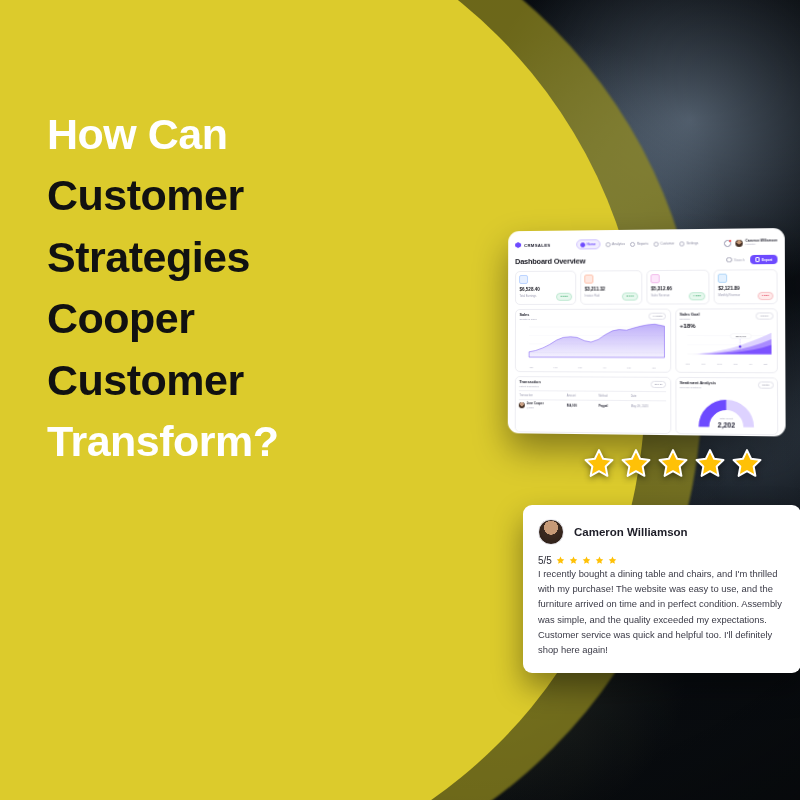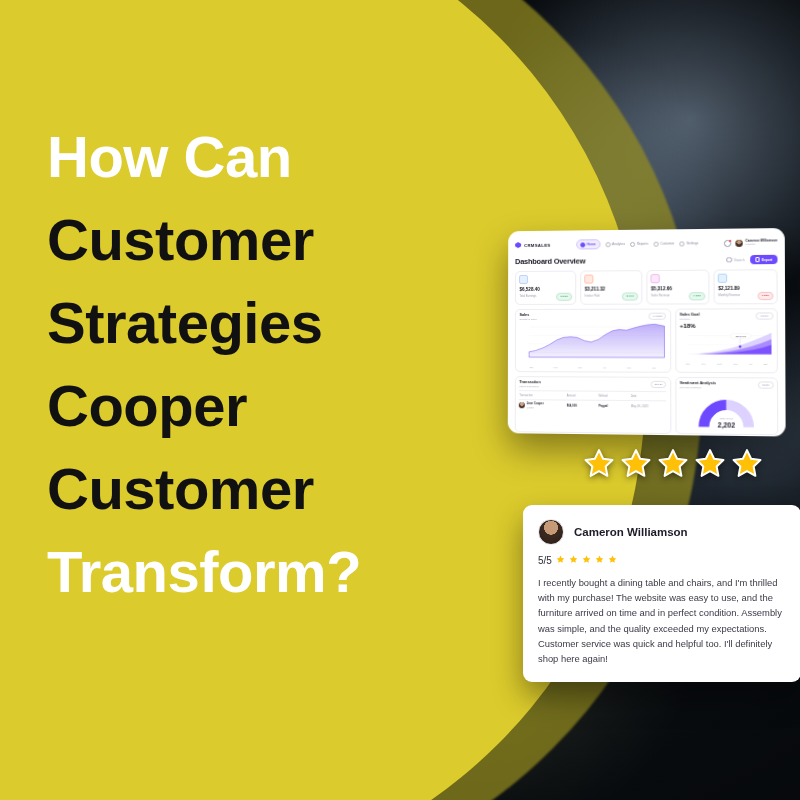--- a/index.html
+++ b/index.html
@@ -24,22 +24,22 @@
   .bg-vignette{position:absolute;inset:0;
     background:radial-gradient(ellipse 560px 520px at 500px 400px, rgba(0,0,0,0) 40%, rgba(0,0,0,.45) 100%);}
 
   
   .circle-shadow{position:absolute;left:-318px;top:-122px;width:1020px;height:1020px;border-radius:50%;
     background:rgba(151,143,30,.70);filter:blur(1px);}
   .circle-main{position:absolute;left:-355px;top:-110px;width:1000px;height:1000px;border-radius:50%;
     background:#dccb2c;}
 
   
-  .headline{position:absolute;left:47px;top:116px;width:330px;z-index:6;
-    font-size:58px;line-height:1.43;font-weight:700;color:#111111;letter-spacing:-0.5px;}
+  .headline{position:absolute;left:47px;top:104px;width:330px;z-index:6;
+    font-size:43px;line-height:1.43;font-weight:700;color:#111111;letter-spacing:-0.5px;}
   .headline .w{color:#ffffff;}
 
   
   .dash{position:absolute;left:508px;top:231px;width:270px;height:202px;
     background:#ffffff;border-radius:11px;
     box-shadow:0 16px 34px rgba(0,0,0,.40);
     transform:perspective(900px) rotateY(-6deg) rotateX(1.2deg);
     transform-origin:left center;overflow:hidden;}
   .dash-inner{padding:6px 7px 0 7px;}
 
@@ -117,24 +117,24 @@
 
   
   .review{position:absolute;left:523px;top:505px;width:248px;
     background:#ffffff;border-radius:9px;padding:14px 15px 16px 15px;
     box-shadow:0 14px 30px rgba(0,0,0,.40);z-index:7;}
   .rhead{display:flex;align-items:center;gap:10px;}
   .ravatar{width:24px;height:24px;border-radius:50%;flex:none;
     background:radial-gradient(circle at 50% 32%,#c79a77 34%,#3c2a20 35%,#2b1e17 100%);
     border:1px solid #e9e9ef;}
   .rname{font-size:11.5px;font-weight:700;color:#1d1d27;}
-  .rrate{display:flex;align-items:flex-start;gap:4px;margin-top:10px;}
+  .rrate{display:flex;align-items:center;gap:4px;margin-top:10px;}
   .rscore{font-size:10px;color:#2b2b36;}
   .rstar{width:9px;height:9px;}
-  .rbody{margin-top:9px;font-size:9.4px;line-height:1.62;color:#3a3a46;}
+  .rbody{font-size:9.4px;line-height:1.62;color:#3a3a46;}
 </style>
 </head>
 <body>
 
 <div class="stage">
 
   <div class="bg-photo"></div>
   <div class="bg-vignette"></div>
 
   <div class="circle-shadow"></div>

